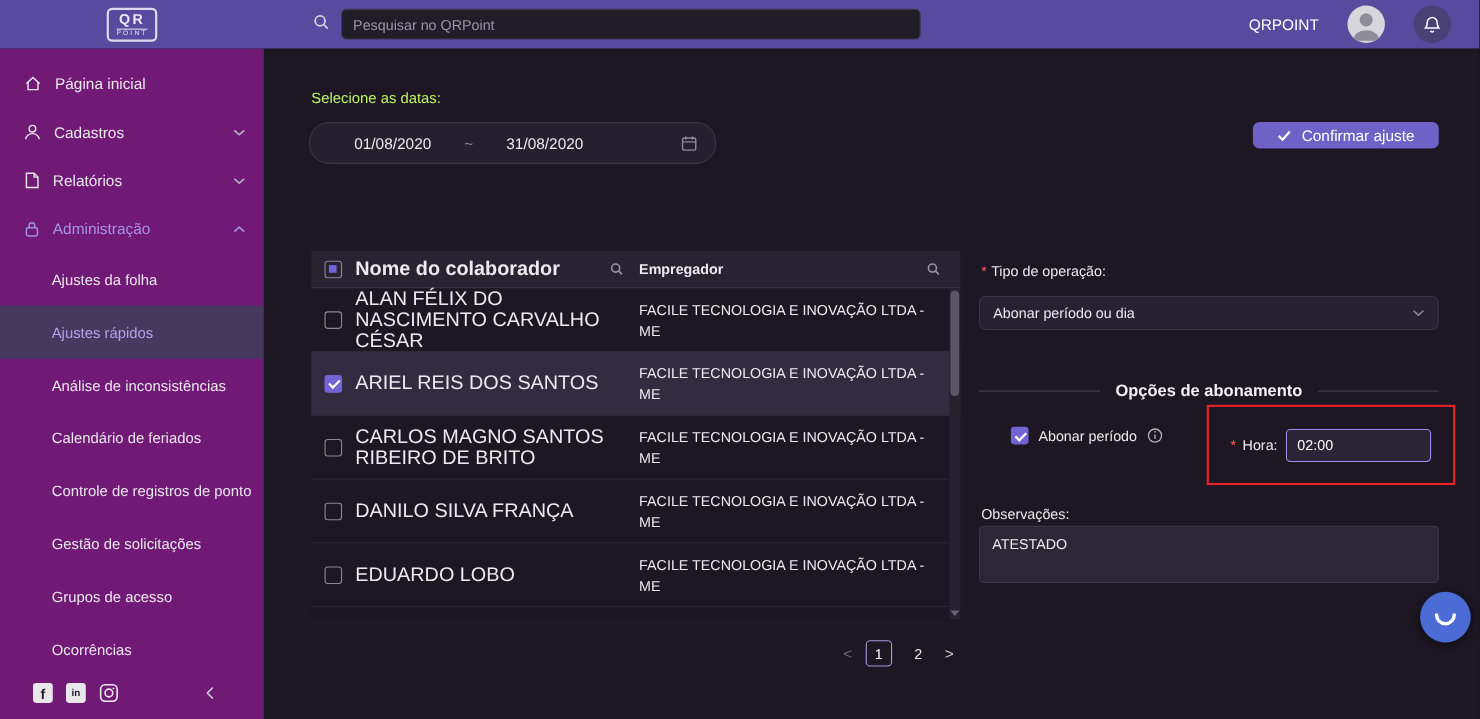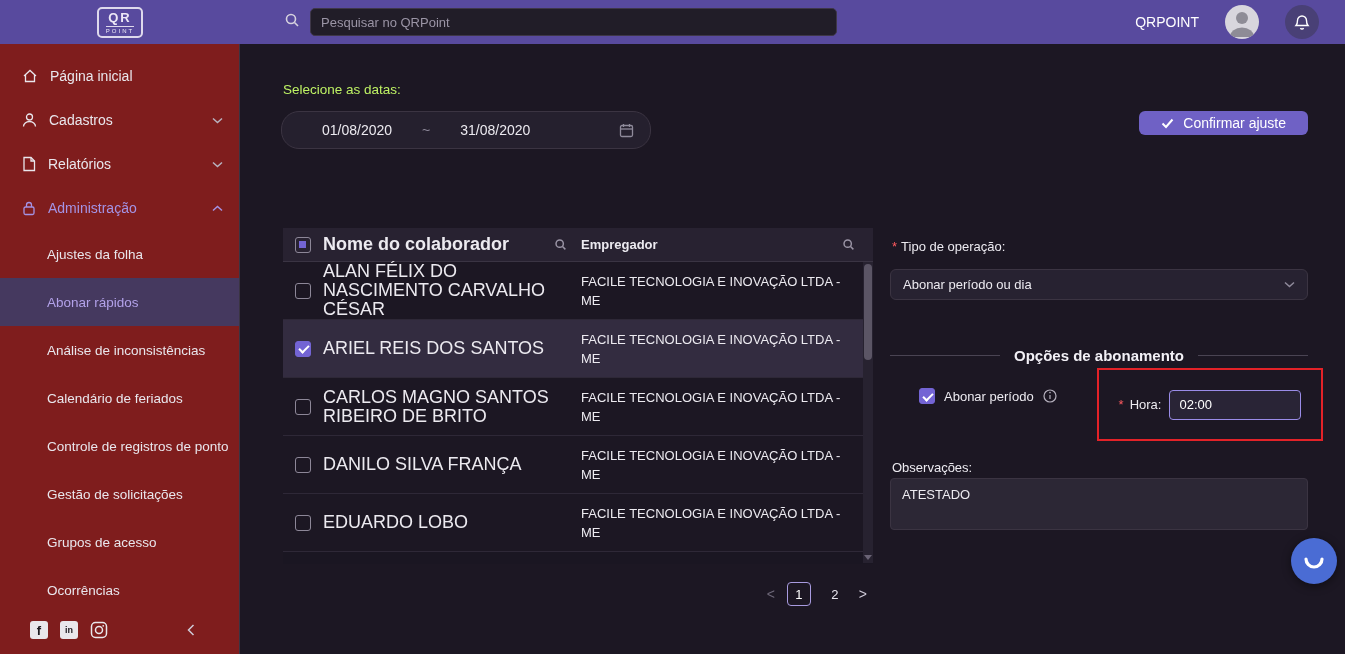--- a/index.html
+++ b/index.html
@@ -16,21 +16,21 @@
   .logo .l1{font-size:13px;font-weight:bold;letter-spacing:2px;line-height:13px}
   .logo .l2{font-size:6px;letter-spacing:2px;border-top:1px solid #ded9ec;margin-top:2px;padding-top:1px}
   .search-zone{display:flex;align-items:center;gap:10px;margin-left:44px}
   .search-input{width:527px;height:28px;background:#211d28;border:1px solid #3e3748;border-radius:5px;color:#e8e5ee;font-size:13px;padding:0 10px;outline:none}
   .search-input::placeholder{color:#9b95a6}
   .topbar-right{margin-left:auto;display:flex;align-items:center;gap:26px;padding-right:26px}
   .account-label{font-size:14px;color:#fff;cursor:pointer}
   .avatar{width:34px;height:34px;border-radius:50%;background:#d8d6dd;overflow:hidden;display:flex;align-items:flex-end;justify-content:center;cursor:pointer}
   .bell-circle{width:34px;height:34px;border-radius:50%;background:#494076;display:flex;align-items:center;justify-content:center;cursor:pointer}
   
-  .sidebar{position:absolute;top:44px;left:0;width:240px;height:610px;background:#7f1d1d;border-right:1px solid #3a3442;display:flex;flex-direction:column;padding-top:10px}
+  .sidebar{position:absolute;top:44px;left:0;width:240px;height:610px;background:#701a75;border-right:1px solid #3a3442;display:flex;flex-direction:column;padding-top:10px}
   .nav-item{height:44px;display:flex;align-items:center;gap:12px;padding:0 16px 0 22px;font-size:14px;color:#e9e6ec;cursor:pointer;flex:none}
   .nav-item .nav-ico{display:flex;align-items:center;color:inherit}
   .nav-item .chev{margin-left:auto;display:flex;align-items:center;color:#b8b3c0}
   .nav-item.active{color:#a493e4}
   .nav-item.active .chev{color:#a493e4}
   .chev.up svg{transform:rotate(180deg)}
   .sub-item{height:48px;display:flex;align-items:center;padding-left:47px;font-size:13.5px;color:#e9e6ec;cursor:pointer;white-space:nowrap;flex:none}
   .sub-item.selected{background:#45395f;color:#b3a2ea}
   .sidebar-footer{margin-top:auto;height:40px;display:flex;align-items:center;gap:12px;padding:0 16px 8px 30px}
   .soc{width:18px;height:18px;border-radius:3px;background:#e9e7ec;color:#1e1a20;font-weight:bold;display:flex;align-items:center;justify-content:center;cursor:pointer}
@@ -172,21 +172,21 @@
         </svg>
     </span>
     <span>Administração</span>
     <span class="chev up">
       <svg width="11" height="7" viewBox="0 0 11 7" fill="none" stroke="currentColor" stroke-width="1.5">
           <path d="M1 1.5 L5.5 5.5 L10 1.5"></path>
         </svg>
     </span>
   </div>
   <div class="sub-item">Ajustes da folha</div>
-  <div class="sub-item selected">Abonar rápidos</div>
+  <div class="sub-item selected">Ajustes rápidos</div>
   <div class="sub-item">Análise de inconsistências</div>
   <div class="sub-item">Calendário de feriados</div>
   <div class="sub-item">Controle de registros de ponto</div>
   <div class="sub-item">Gestão de solicitações</div>
   <div class="sub-item">Grupos de acesso</div>
   <div class="sub-item">Ocorrências</div>
   <div class="sidebar-footer">
     <span class="soc fb">f</span>
     <span class="soc li">in</span>
     <span class="soc-ig">

